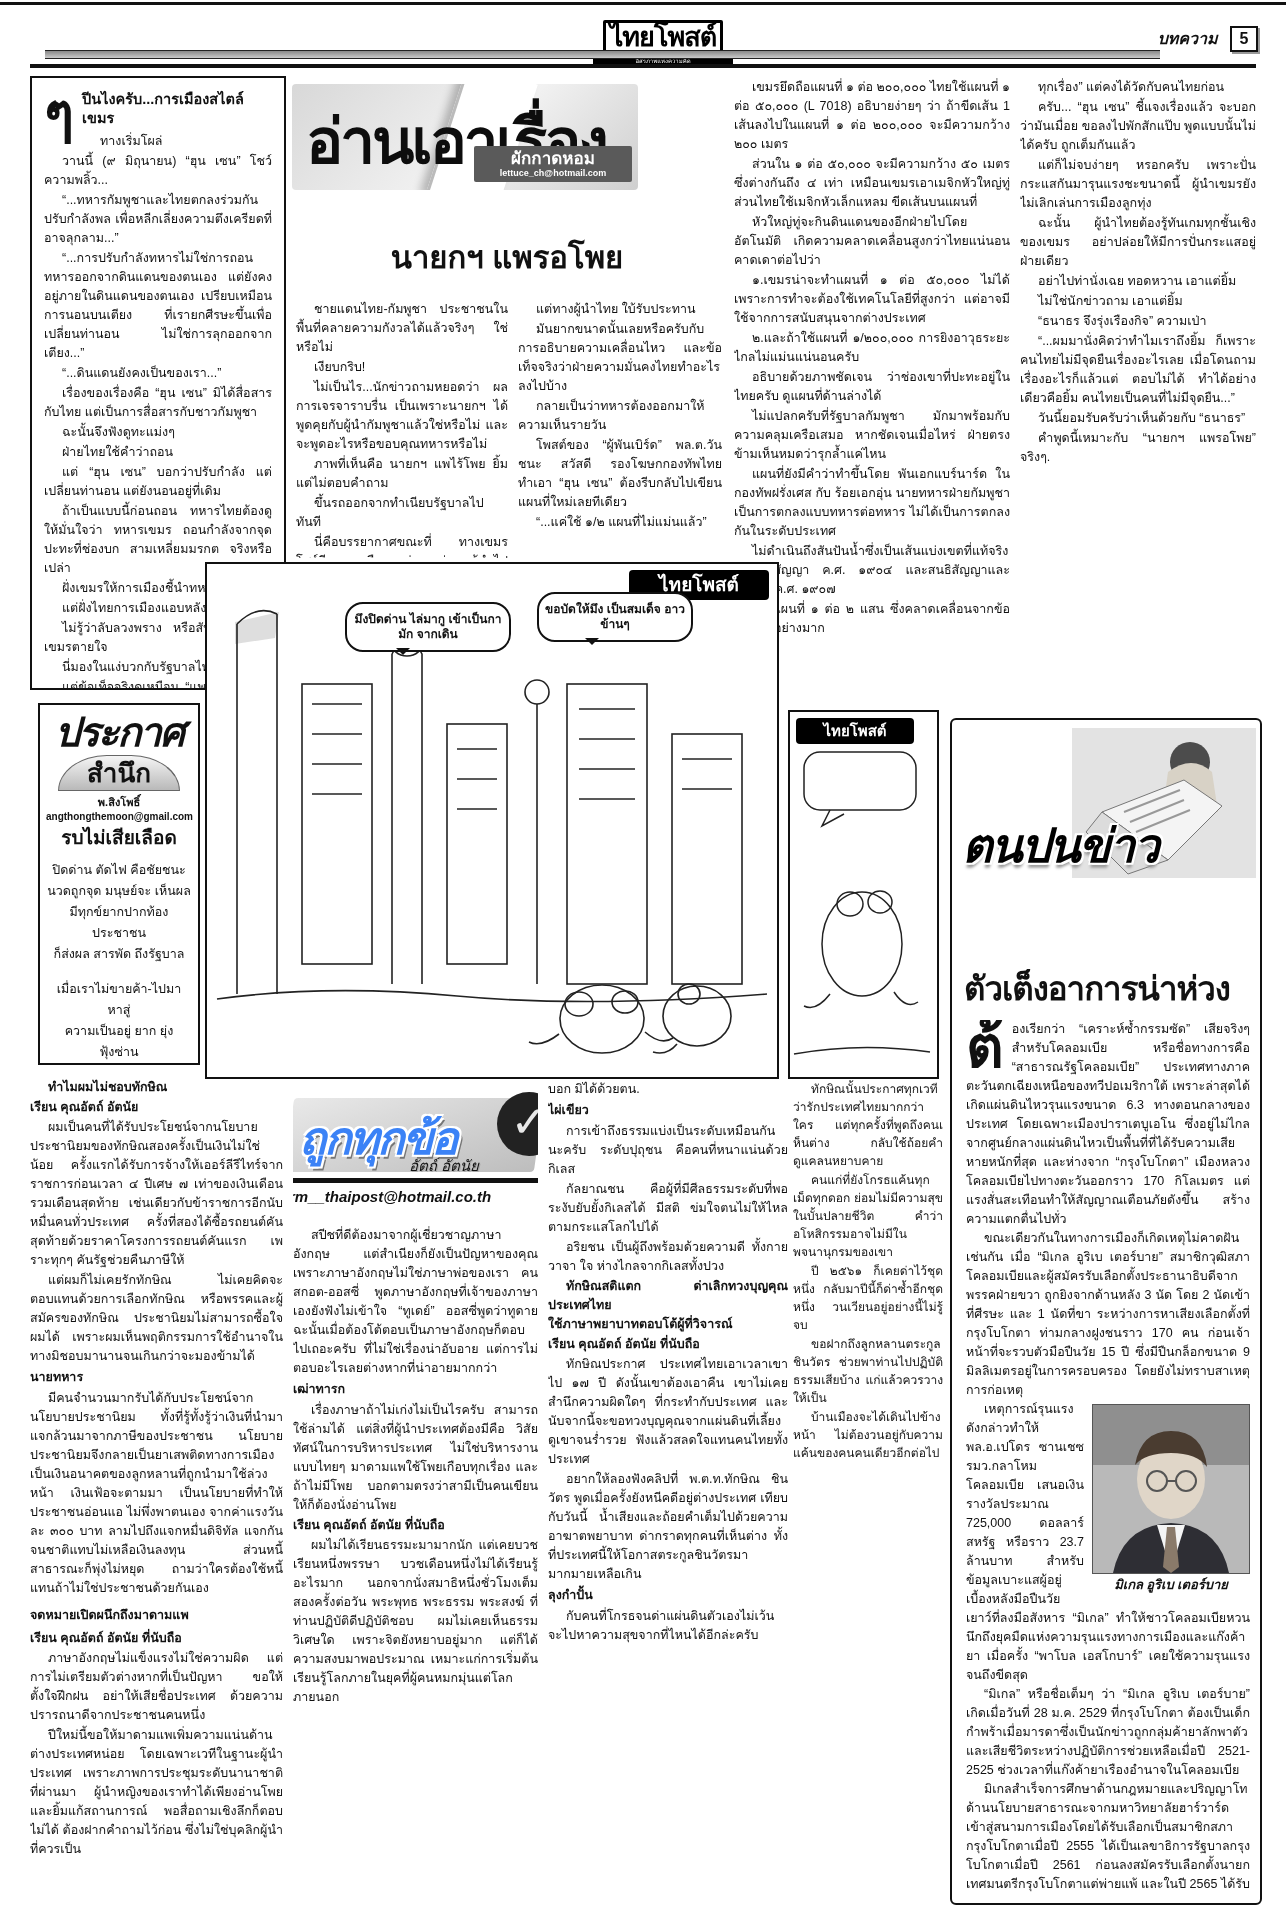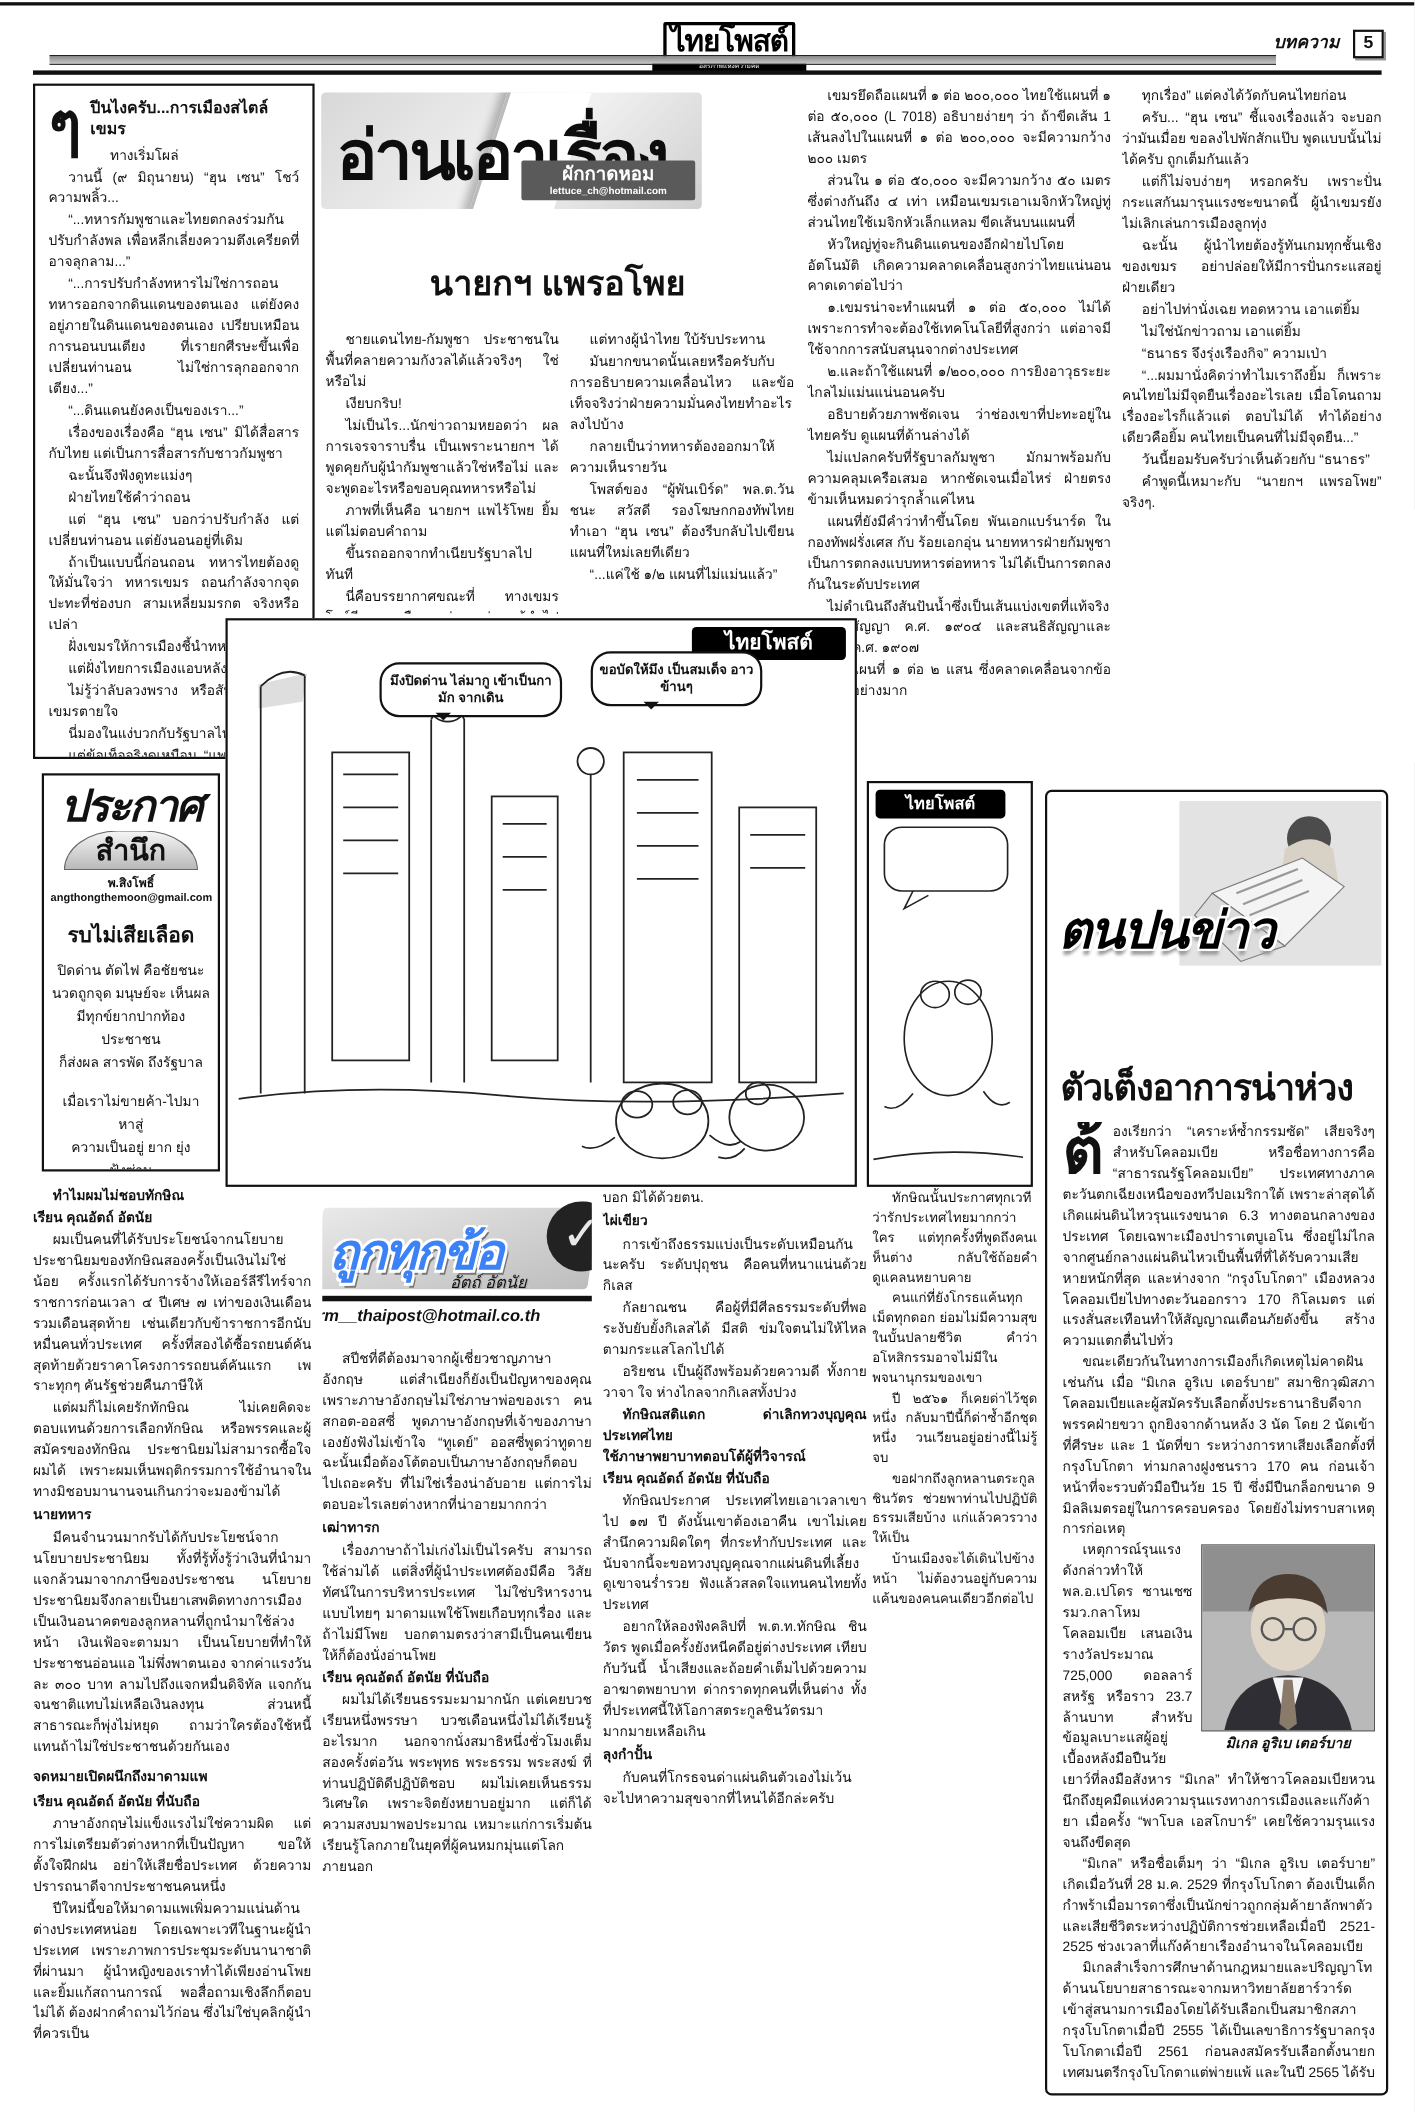--- a/index.html
+++ b/index.html
@@ -41,21 +41,21 @@
   .rs-colc{left:734px;top:78px;width:276px;height:622px;overflow:hidden;}
   .rs-cold{left:1020px;top:78px;width:236px;height:622px;overflow:hidden;}
   
   .proclaim{left:38px;top:703px;width:162px;height:362px;padding:8px 6px;box-sizing:border-box;text-align:center;overflow:hidden;}
   .pc-script{font-family:"Liberation Serif","DejaVu Serif",serif;font-style:italic;font-weight:bold;
              font-size:40px;line-height:40px;letter-spacing:-2px;}
   .pc-ribbon{margin:2px auto 0;width:120px;background:linear-gradient(#f5f5f5,#b9b9b9);border:1px solid #666;
              border-radius:40%/100% 100% 0 0;font-weight:bold;font-size:26px;line-height:34px;}
   .pc-author{font-weight:bold;font-size:11px;margin-top:2px;}
   .pc-mail{font-weight:bold;font-size:10px;text-align:right;}
-  .pc-title{font-weight:bold;font-size:19px;margin:12px 0 8px;}
+  .pc-title{font-weight:bold;font-size:19px;margin:0 0 8px;}
   .pc-poem div{font-size:12.5px;line-height:21px;}
   .pc-gap{height:14px;}
   
   .cartoon1{left:205px;top:562px;width:570px;height:513px;background:#fff;}
   .cartoon2{left:788px;top:710px;width:147px;height:365px;background:#fff;}
   .tp-minilogo{position:absolute;background:#000;color:#fff;font-weight:bold;border-radius:4px;
                text-align:center;}
   .c1-logo{right:8px;top:6px;width:140px;height:30px;font-size:19px;line-height:30px;}
   .c2-logo{left:6px;top:6px;width:118px;height:26px;font-size:15px;line-height:26px;}
   .bubble{position:absolute;border:2px solid #111;background:#fff;border-radius:18px;

